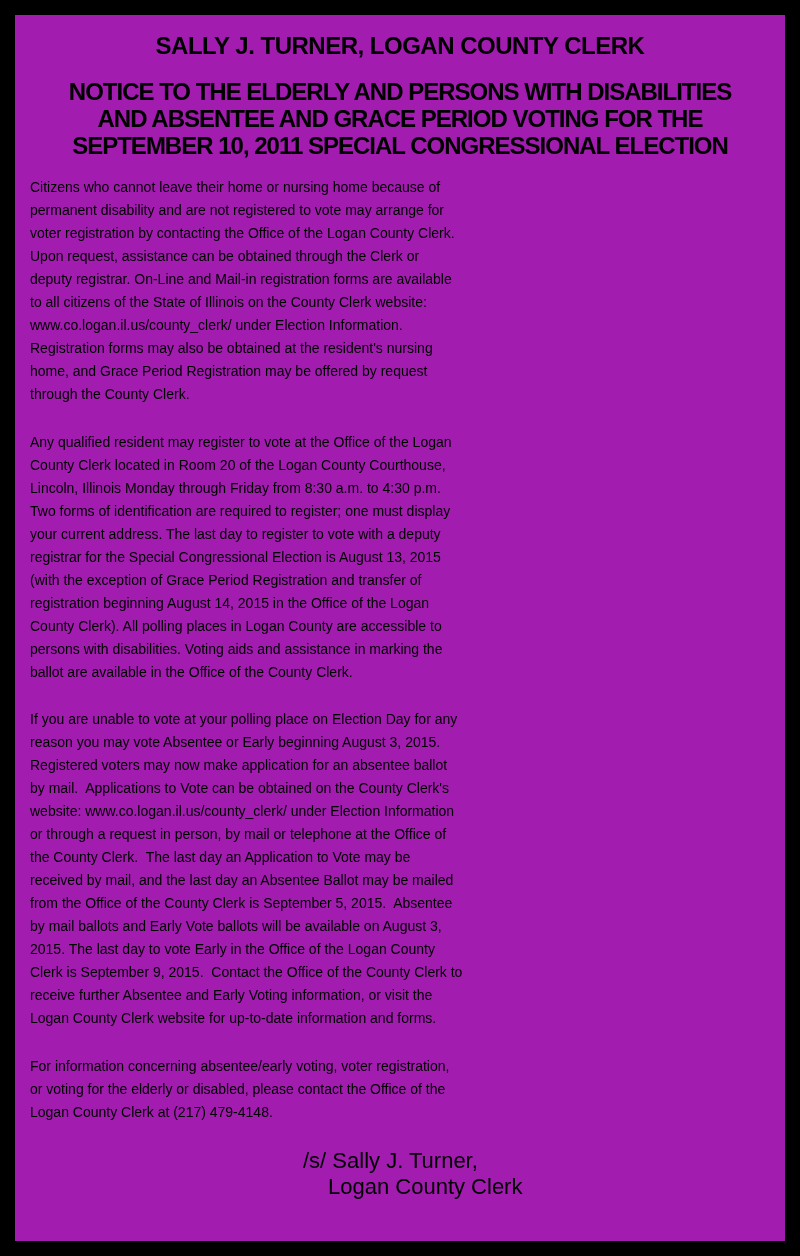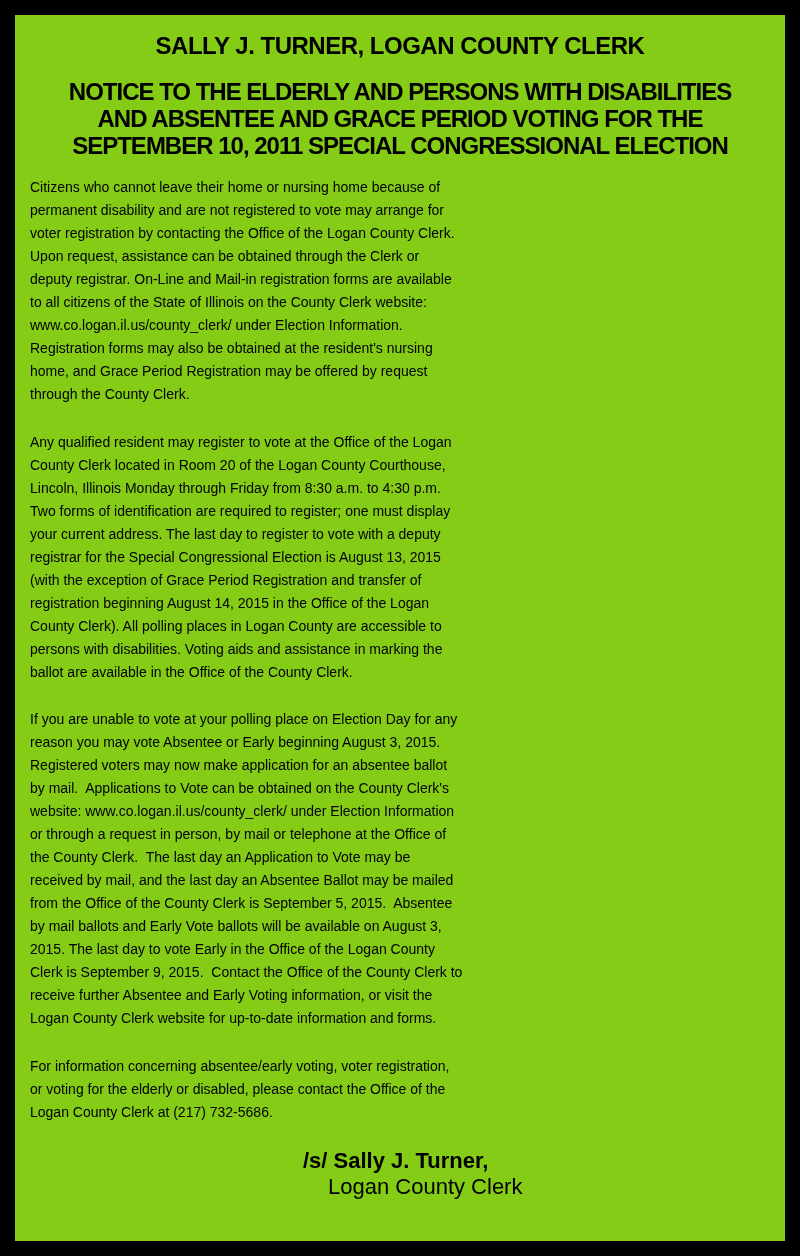--- a/index.html
+++ b/index.html
@@ -14,21 +14,21 @@
     background: #000000;
     font-family: "Liberation Sans", "DejaVu Sans", sans-serif;
   }
   .paper {
     position: absolute;
     left: 15px;
     top: 15px;
     width: 770px;
     height: 1226px;
     box-sizing: border-box;
-    background: #84cc16;
+    background: #a21caf;
     color: #000000;
     padding: 14px 15px 0 15px;
     overflow: hidden;
   }
   .byline {
     text-align: center;
     font-weight: bold;
     font-size: 24px;
     line-height: 30px;
     letter-spacing: -0.5px;
@@ -51,21 +51,20 @@
     margin: 0 0 24.5px 0;
   }
   .signature {
     font-size: 22px;
     line-height: 26px;
     margin-top: 5px;
   }
   .sig-line-1 {
     padding-left: 273px;
     white-space: pre;
-    font-weight: bold;
   }
   .sig-line-2 {
     padding-left: 298px;
     white-space: pre;
   }
 </style>
 </head>
 <body>
 
 <div class="stage">
@@ -110,21 +109,21 @@
 received by mail, and the last day an Absentee Ballot may be mailed
 from the Office of the County Clerk is September 5, 2015.  Absentee
 by mail ballots and Early Vote ballots will be available on August 3,
 2015. The last day to vote Early in the Office of the Logan County
 Clerk is September 9, 2015.  Contact the Office of the County Clerk to
 receive further Absentee and Early Voting information, or visit the
 Logan County Clerk website for up-to-date information and forms.</div>
 
     <div class="para">For information concerning absentee/early voting, voter registration,
 or voting for the elderly or disabled, please contact the Office of the
-Logan County Clerk at (217) 732-5686.</div>
+Logan County Clerk at (217) 479-4148.</div>
 
     <div class="signature">
       <div class="sig-line-1">/s/ Sally J. Turner,</div>
       <div class="sig-line-2">Logan County Clerk</div>
     </div>
 
   </div>
 </div>
 
 </body></html>

